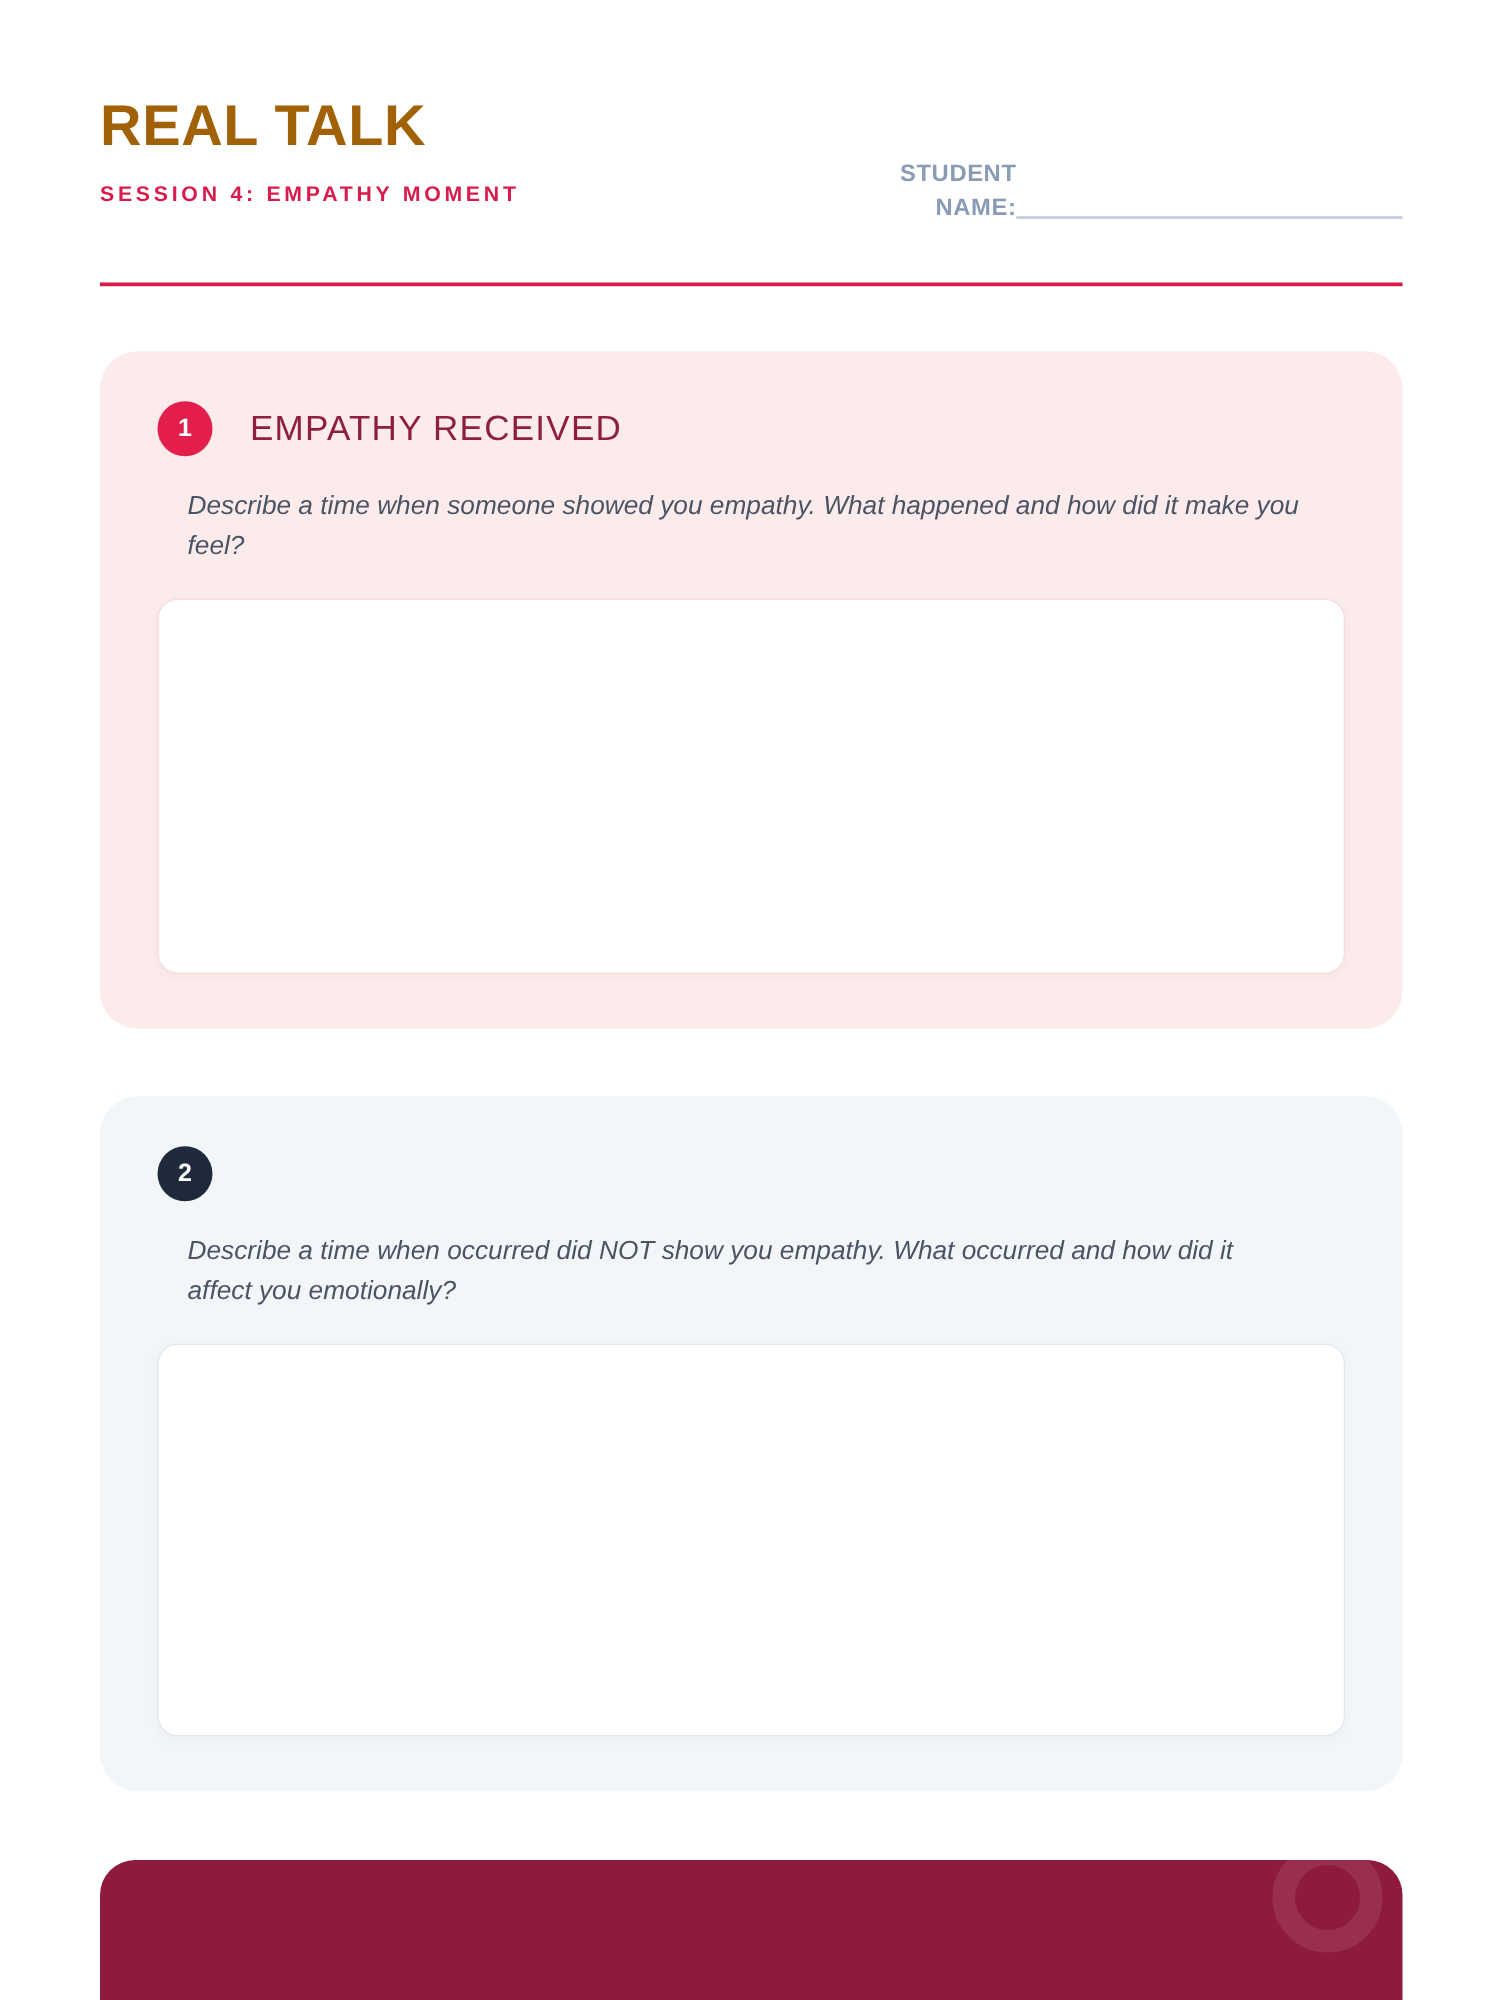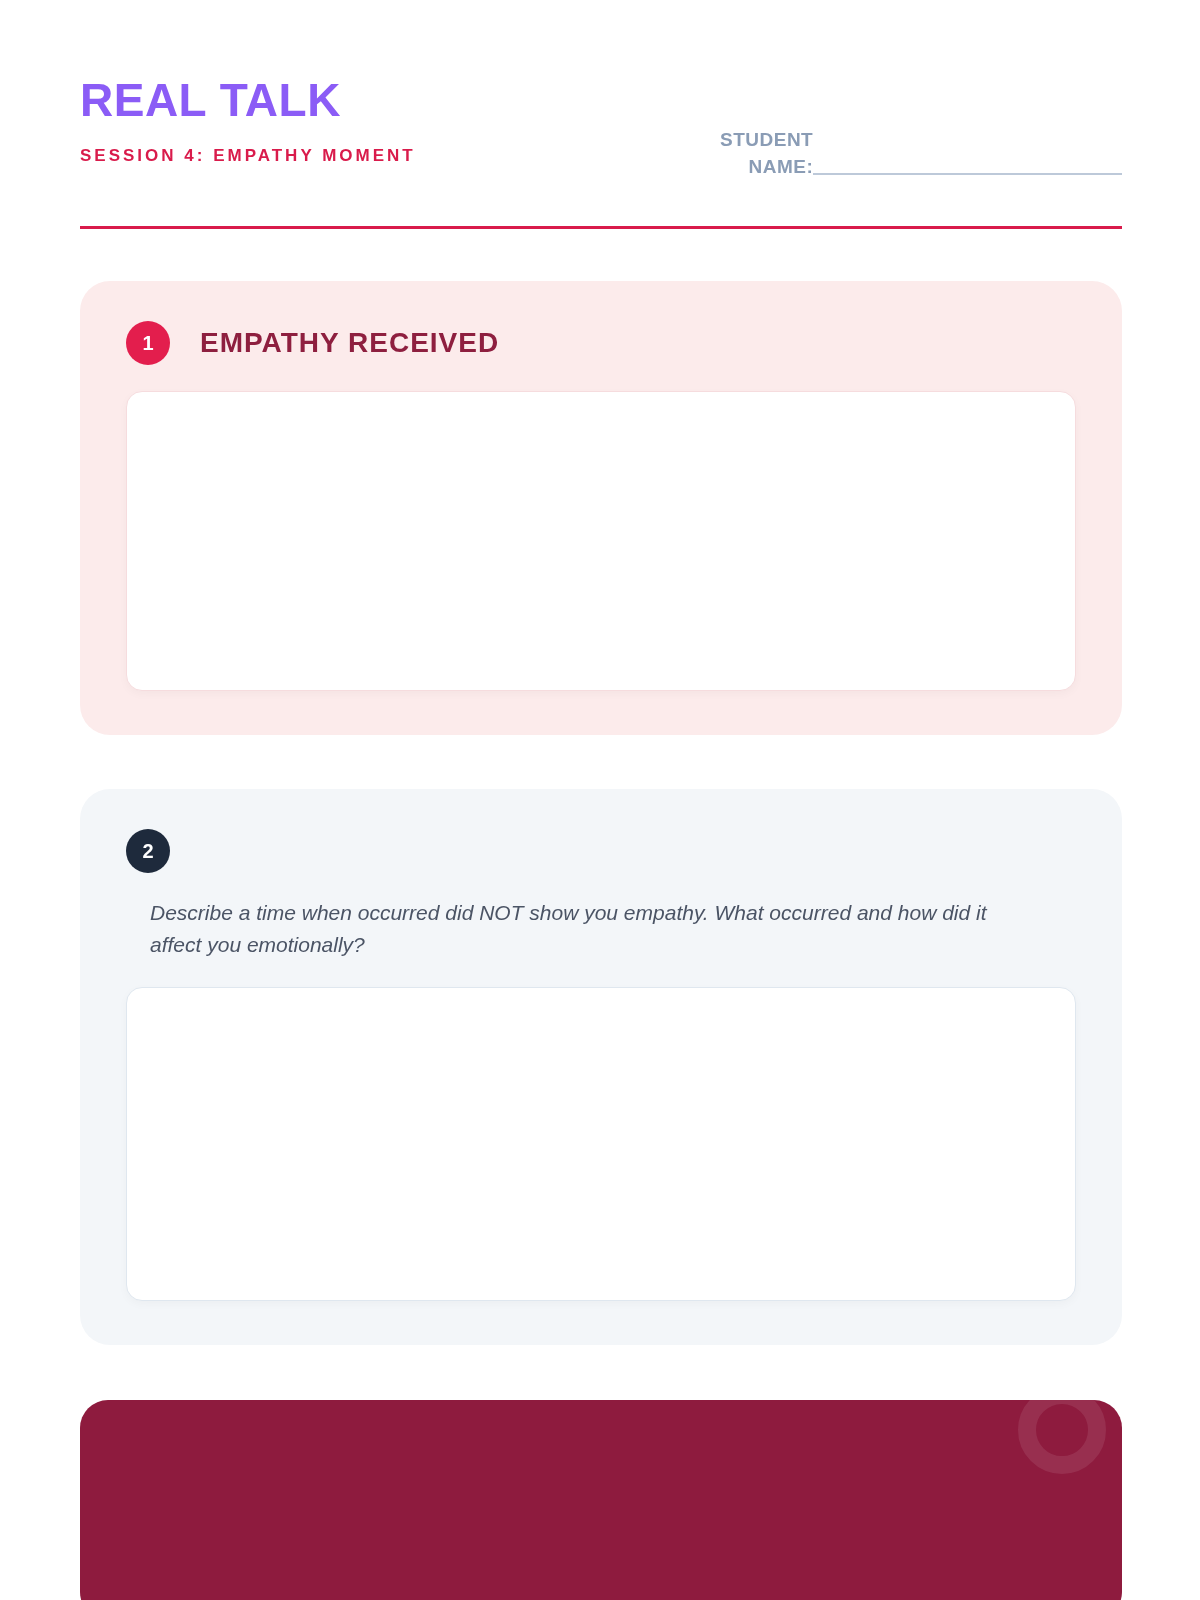--- a/index.html
+++ b/index.html
@@ -15,21 +15,21 @@
   .content { padding: 70px 78px 0 80px; }
 
   
   .header { display: flex; justify-content: space-between; align-items: flex-start; }
   .worksheet-title {
     margin: 0;
     font-size: 46px;
     line-height: 60px;
     font-weight: 800;
     letter-spacing: 0.5px;
-    color: #8b5cf6;
+    color: #a16207;
   }
   .worksheet-subtitle {
     margin-top: 16px;
     font-size: 17px;
     font-weight: 700;
     letter-spacing: 3px;
     color: #d91b4b;
   }
   .name-block { width: 402px; margin-top: 56px; flex-shrink: 0; }
   .name-row { display: flex; align-items: flex-end; }
@@ -58,21 +58,21 @@
 
   .card-header { display: flex; align-items: center; gap: 30px; }
   .num-circle {
     width: 44px; height: 44px; border-radius: 50%;
     display: flex; align-items: center; justify-content: center;
     color: #ffffff; font-weight: 700; font-size: 20px;
     flex-shrink: 0;
   }
   .pink .num-circle { background: #e31e4d; }
   .gray .num-circle { background: #1e2a3c; }
-  .card-heading { font-size: 28px; font-weight: 700; letter-spacing: 1px; }
+  .card-heading { font-size: 28px; font-weight: 400; letter-spacing: 1px; }
   .pink .card-heading { color: #8e1f3f; }
   .gray .card-heading { color: #1e2a3c; }
 
   .prompt {
     margin: 24px 0 0 24px;
     max-width: 890px;
     font-style: italic;
     font-size: 21px;
     line-height: 32px;
     color: #4b5465;
@@ -128,20 +128,21 @@
       </div>
     </div>
 
     <hr class="divider">
 
     <div class="card pink">
       <div class="card-header">
         <div class="num-circle">1</div>
         <div class="card-heading">EMPATHY RECEIVED</div>
       </div>
+      <div class="prompt">Describe a time when someone showed you empathy. What happened and how did it make you feel?</div>
       <div class="response-box"></div>
     </div>
 
     <div class="card gray">
       <div class="card-header">
         <div class="num-circle">2</div>
       </div>
       <div class="prompt">Describe a time when occurred did NOT show you empathy. What occurred and how did it affect you emotionally?</div>
       <div class="response-box"></div>
     </div>

